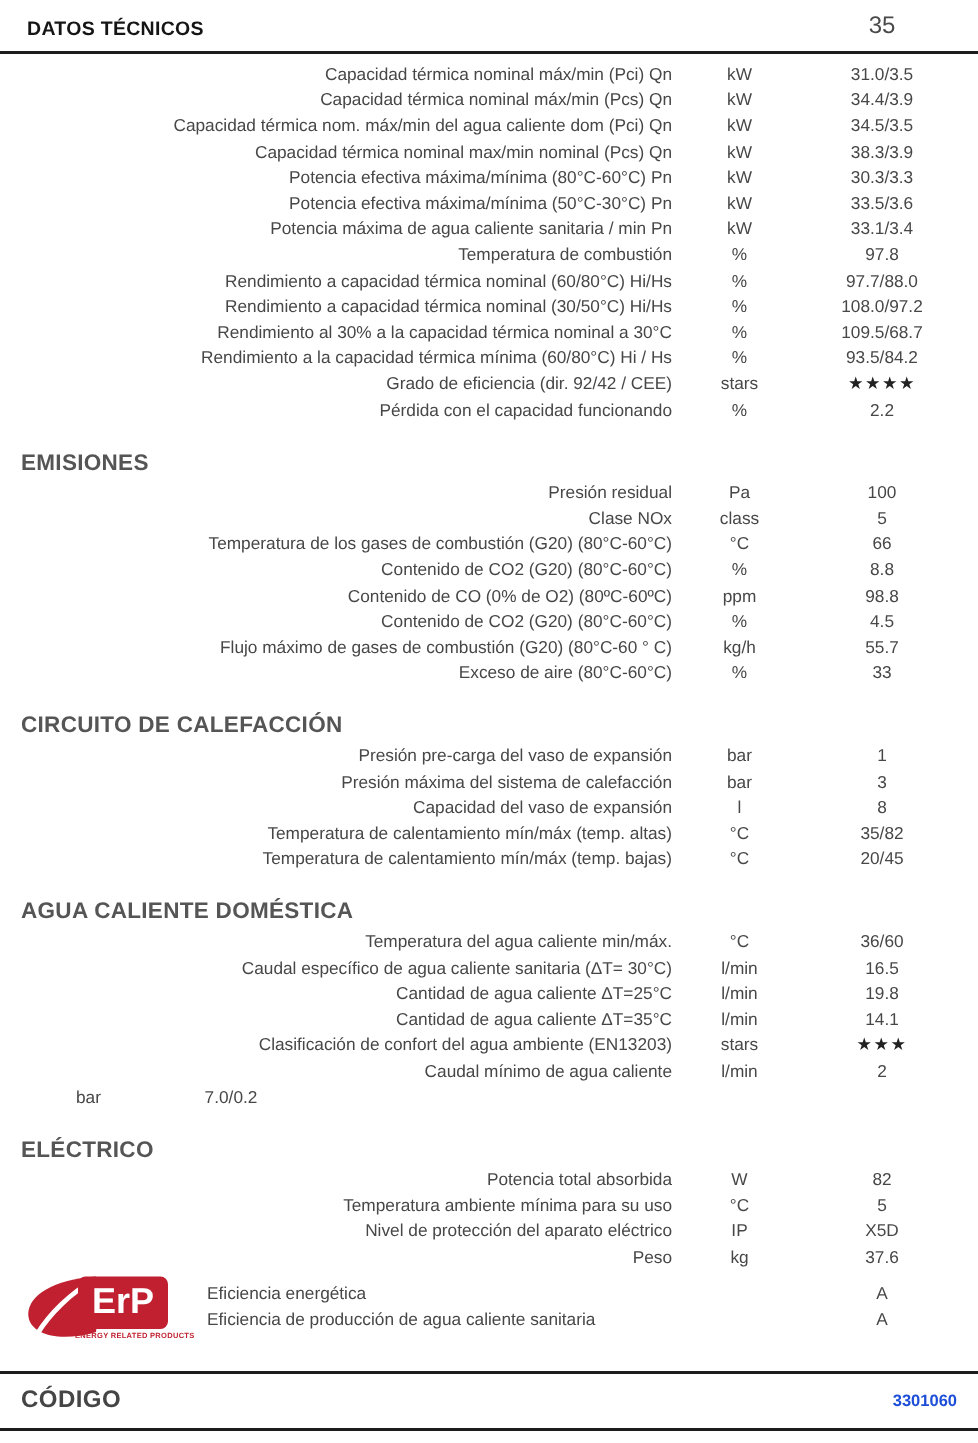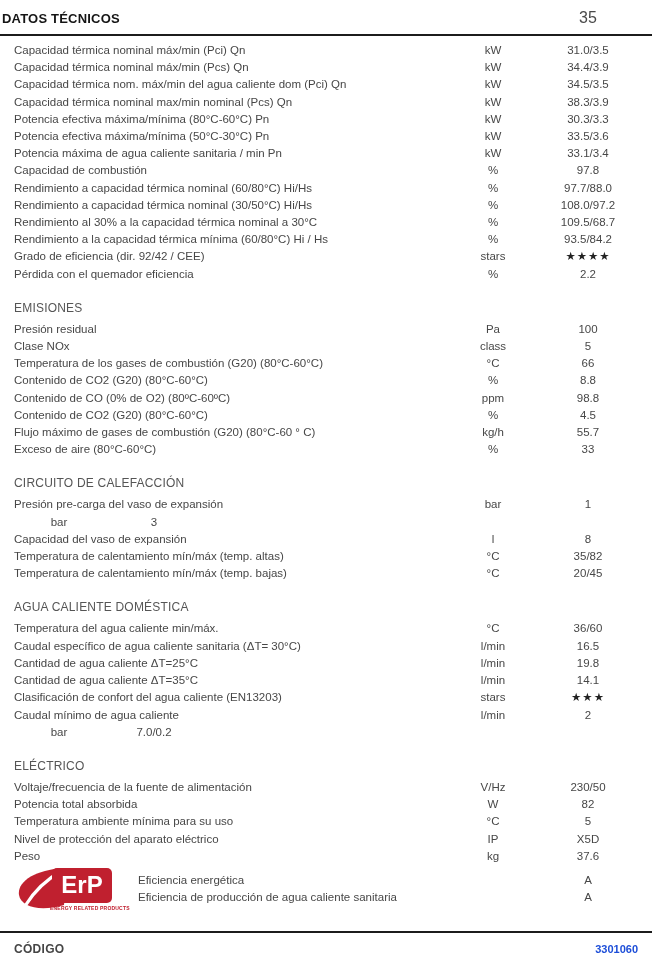--- a/index.html
+++ b/index.html
@@ -10,37 +10,37 @@
     box-sizing:border-box;
     display:flex;flex-direction:column;
     font-family:"Liberation Sans", sans-serif;
     color:#474747;
     font-size:11.5px;
     overflow:hidden;
   }
   
   .topbar{
     display:flex;align-items:center;justify-content:space-between;
-    padding:9px 14px 7px 2px;
+    padding:9px 14px 7px 18px;
     border-bottom:2px solid #1c1c1c;
   }
   .page-title{
     font-size:13px;font-weight:800;color:#151515;letter-spacing:.2px;
   }
   .page-number{
     width:100px;text-align:center;font-size:16px;color:#4a4a4a;
   }
   
   .content{padding:6px 14px 0 14px;}
   .section-title{
-    font-size:12px;font-weight:400;color:#555;
+    font-size:15px;font-weight:700;color:#555;
     margin:17px 0 4px 0;line-height:17px;letter-spacing:.2px;
   }
   .row{display:flex;align-items:baseline;line-height:17.2px;}
-  .row-label{flex:1 1 auto;color:#474747;white-space:nowrap;overflow:hidden;}
+  .row-label{flex:1 1 auto;color:#474747;white-space:nowrap;overflow:hidden;text-align:right;}
   .row-unit{flex:0 0 90px;text-align:center;color:#474747;}
   .row-value{flex:0 0 100px;text-align:center;color:#474747;}
   .row-value.stars{color:#222;letter-spacing:1px;}
   
   .erp-block{
     margin-top:auto;
     display:flex;align-items:center;
     padding:0 14px 10px 14px;
   }
   .erp-logo{position:relative;width:110px;height:48px;flex:0 0 110px;}
@@ -58,21 +58,21 @@
   .erp-row{display:flex;align-items:flex-start;line-height:17.2px;}
   .erp-row-label{flex:1 1 auto;color:#474747;}
   .erp-row-value{flex:0 0 100px;text-align:center;color:#474747;}
   
   .footer{
     margin-top:8px;margin-bottom:10px;
     border-top:2px solid #1c1c1c;border-bottom:2px solid #1c1c1c;
     display:flex;align-items:center;justify-content:space-between;
     padding:9px 14px 9px 14px;
   }
-  .footer-label{font-size:12px;font-weight:700;color:#454545;letter-spacing:.3px;}
+  .footer-label{font-size:16px;font-weight:700;color:#454545;letter-spacing:.3px;}
   .footer-code{font-size:11px;font-weight:700;color:#1d4ed8;}
 </style>
 </head>
 <body>
 
 <div class="page">
 
   <div class="topbar">
     <span class="page-title">DATOS TÉCNICOS</span>
     <span class="page-number">35</span>
@@ -108,21 +108,21 @@
         <span class="row-label">Potencia efectiva máxima/mínima (50°C-30°C) Pn</span>
         <span class="row-unit">kW</span>
         <span class="row-value">33.5/3.6</span>
       </div>
       <div class="row">
         <span class="row-label">Potencia máxima de agua caliente sanitaria / min Pn</span>
         <span class="row-unit">kW</span>
         <span class="row-value">33.1/3.4</span>
       </div>
       <div class="row">
-        <span class="row-label">Capacidad de combustión</span>
+        <span class="row-label">Temperatura de combustión</span>
         <span class="row-unit">%</span>
         <span class="row-value">97.8</span>
       </div>
       <div class="row">
         <span class="row-label">Rendimiento a capacidad térmica nominal (60/80°C) Hi/Hs</span>
         <span class="row-unit">%</span>
         <span class="row-value">97.7/88.0</span>
       </div>
       <div class="row">
         <span class="row-label">Rendimiento a capacidad térmica nominal (30/50°C) Hi/Hs</span>
@@ -138,21 +138,21 @@
         <span class="row-label">Rendimiento a la capacidad térmica mínima (60/80°C) Hi / Hs</span>
         <span class="row-unit">%</span>
         <span class="row-value">93.5/84.2</span>
       </div>
       <div class="row">
         <span class="row-label">Grado de eficiencia (dir. 92/42 / CEE)</span>
         <span class="row-unit">stars</span>
         <span class="row-value stars">★★★★</span>
       </div>
       <div class="row">
-        <span class="row-label">Pérdida con el quemador eficiencia</span>
+        <span class="row-label">Pérdida con el capacidad funcionando</span>
         <span class="row-unit">%</span>
         <span class="row-value">2.2</span>
       </div>
       <div class="section-title">EMISIONES</div>
       <div class="row">
         <span class="row-label">Presión residual</span>
         <span class="row-unit">Pa</span>
         <span class="row-value">100</span>
       </div>
       <div class="row">
@@ -190,20 +190,21 @@
         <span class="row-unit">%</span>
         <span class="row-value">33</span>
       </div>
       <div class="section-title">CIRCUITO DE CALEFACCIÓN</div>
       <div class="row">
         <span class="row-label">Presión pre-carga del vaso de expansión</span>
         <span class="row-unit">bar</span>
         <span class="row-value">1</span>
       </div>
       <div class="row">
+        <span class="row-label">Presión máxima del sistema de calefacción</span>
         <span class="row-unit">bar</span>
         <span class="row-value">3</span>
       </div>
       <div class="row">
         <span class="row-label">Capacidad del vaso de expansión</span>
         <span class="row-unit">l</span>
         <span class="row-value">8</span>
       </div>
       <div class="row">
         <span class="row-label">Temperatura de calentamiento mín/máx (temp. altas)</span>
@@ -230,39 +231,34 @@
         <span class="row-label">Cantidad de agua caliente ΔT=25°C</span>
         <span class="row-unit">l/min</span>
         <span class="row-value">19.8</span>
       </div>
       <div class="row">
         <span class="row-label">Cantidad de agua caliente ΔT=35°C</span>
         <span class="row-unit">l/min</span>
         <span class="row-value">14.1</span>
       </div>
       <div class="row">
-        <span class="row-label">Clasificación de confort del agua caliente (EN13203)</span>
+        <span class="row-label">Clasificación de confort del agua ambiente (EN13203)</span>
         <span class="row-unit">stars</span>
         <span class="row-value stars">★★★</span>
       </div>
       <div class="row">
         <span class="row-label">Caudal mínimo de agua caliente</span>
         <span class="row-unit">l/min</span>
         <span class="row-value">2</span>
       </div>
       <div class="row">
         <span class="row-unit">bar</span>
         <span class="row-value">7.0/0.2</span>
       </div>
       <div class="section-title">ELÉCTRICO</div>
-      <div class="row">
-        <span class="row-label">Voltaje/frecuencia de la fuente de alimentación</span>
-        <span class="row-unit">V/Hz</span>
-        <span class="row-value">230/50</span>
-      </div>
       <div class="row">
         <span class="row-label">Potencia total absorbida</span>
         <span class="row-unit">W</span>
         <span class="row-value">82</span>
       </div>
       <div class="row">
         <span class="row-label">Temperatura ambiente mínima para su uso</span>
         <span class="row-unit">°C</span>
         <span class="row-value">5</span>
       </div>

